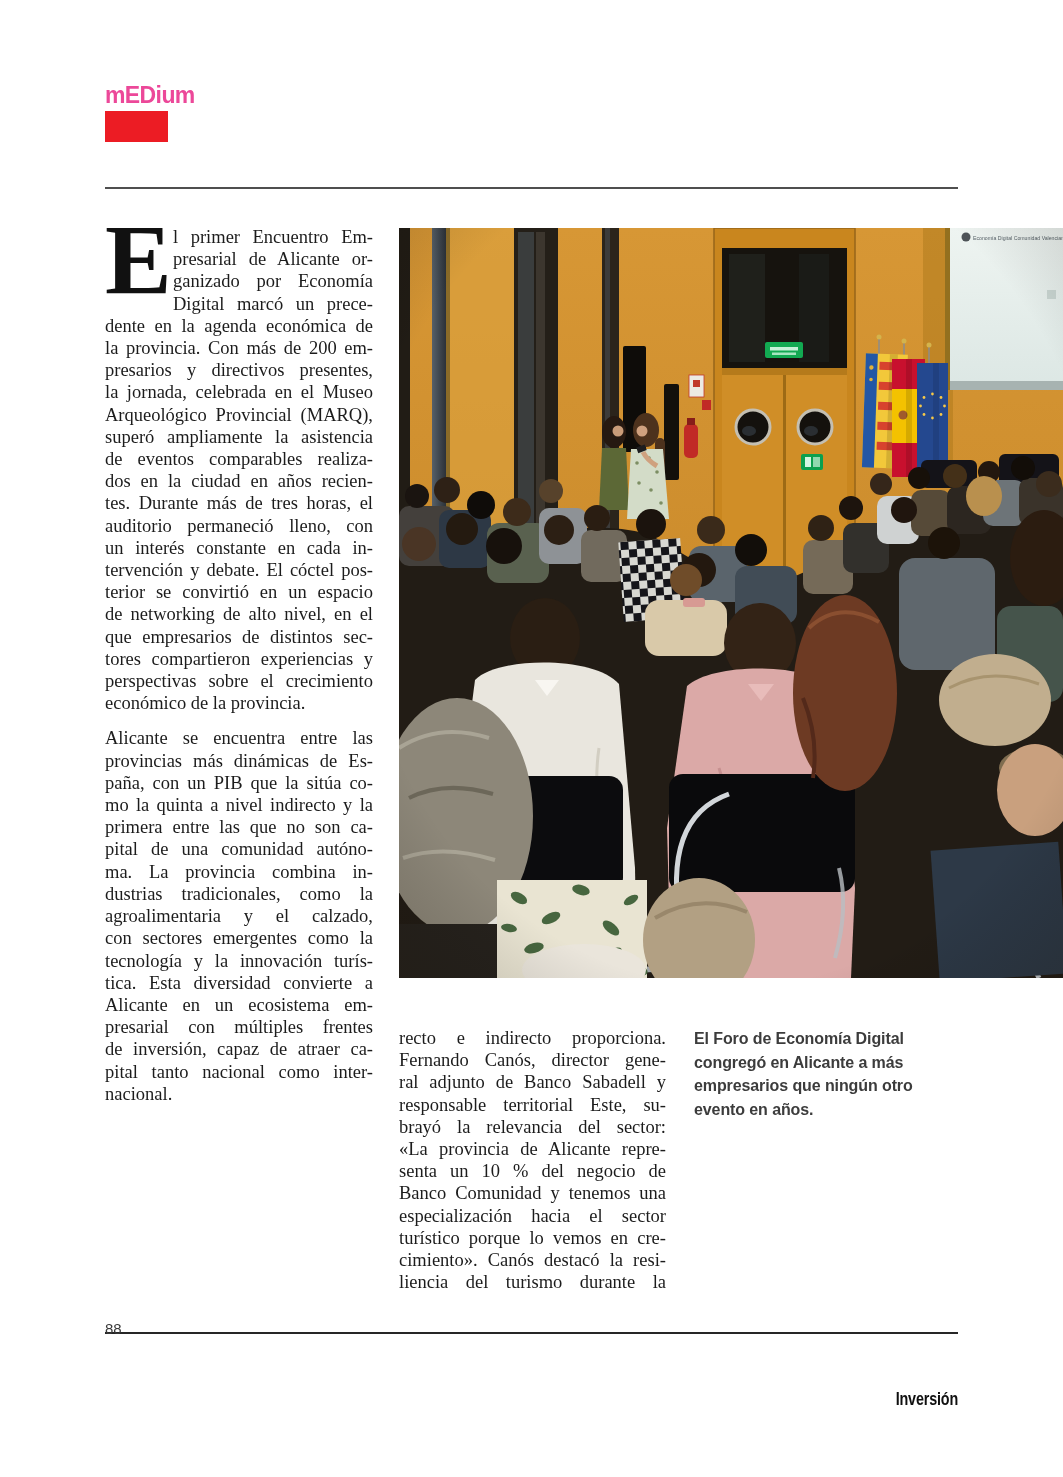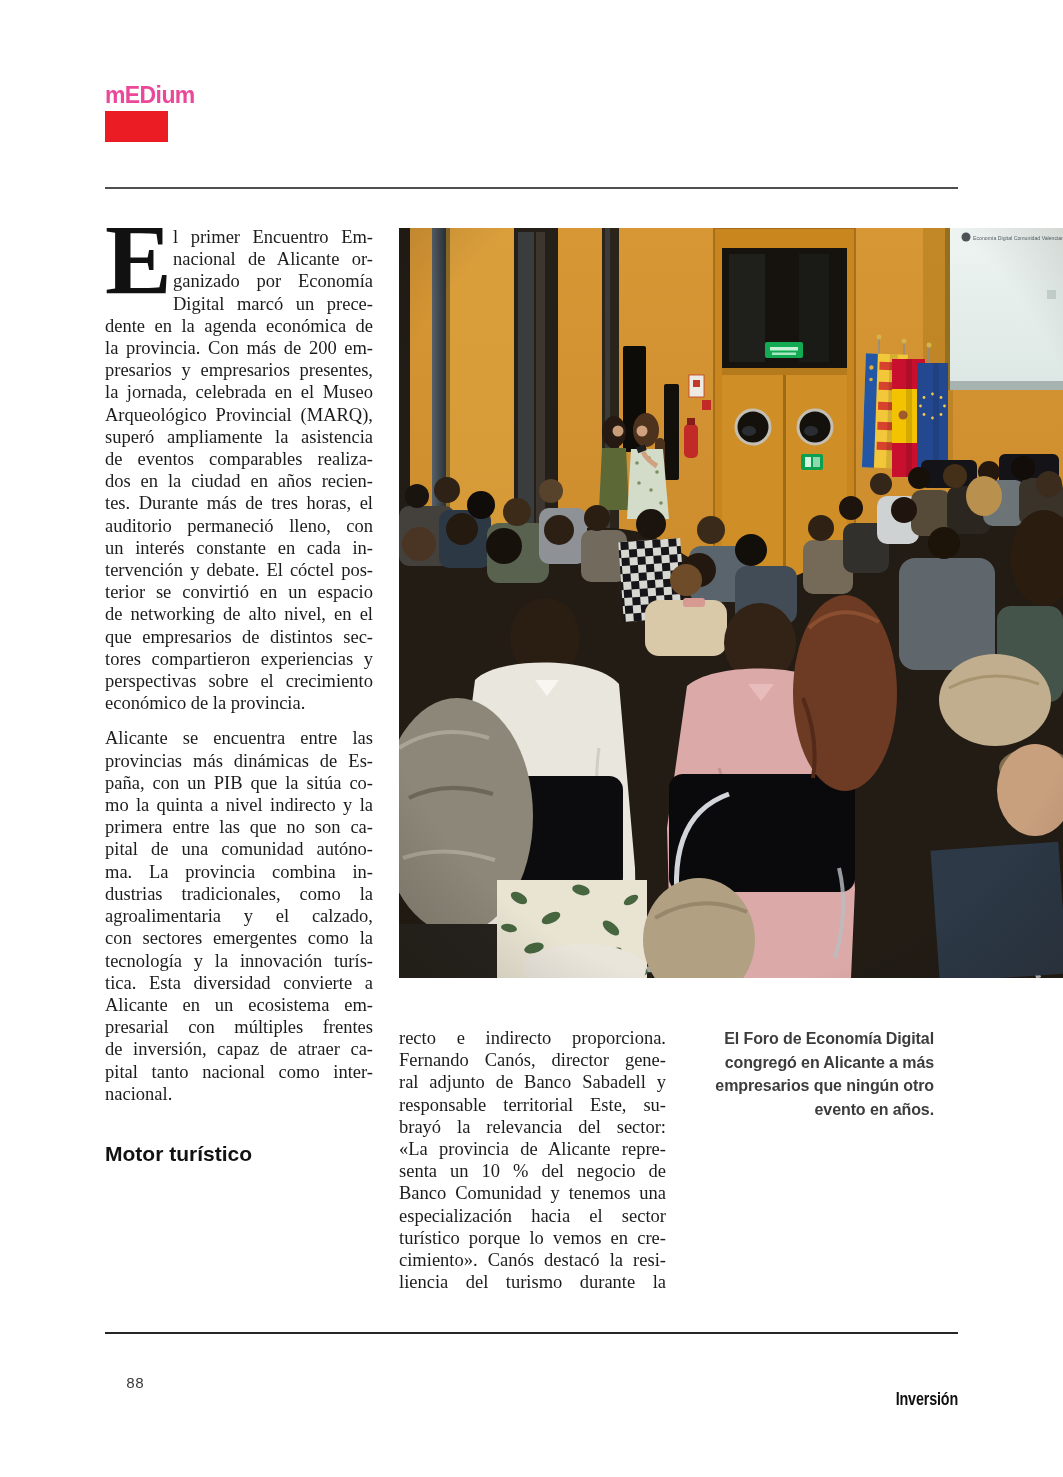--- a/index.html
+++ b/index.html
@@ -22,50 +22,50 @@
            font-weight:bold;color:#111;}
   .p2{margin-top:13px;}
   .subhead{margin-top:36px;font-family:"Liberation Sans","DejaVu Sans",sans-serif;
            font-weight:bold;font-size:21px;line-height:25px;color:#121212;}
   .p3{margin-top:6px;}
   
   .caption{left:694px;top:1027px;width:240px;
            font-family:"Liberation Sans","DejaVu Sans",sans-serif;
            font-weight:bold;font-size:16px;line-height:23.7px;color:#3c3c3c;
            letter-spacing:-0.1px;}
-  .caption div{white-space:nowrap;text-align:right;}
+  .caption div{white-space:nowrap;}
   
   .photo{left:399px;top:228px;width:664px;height:750px;}
   
   .rule-bottom{left:105px;top:1332px;width:853px;height:2px;background:#262626;}
-  .pagenum{left:105px;top:1376px;font-family:Liberation Mono, monospace;
-           font-size:15px;color:#3a3a3a;margin-left:21px;}
+  .pagenum{left:105px;top:1320px;font-family:Liberation Sans, sans-serif;
+           font-size:15px;color:#3a3a3a;}
   .footbrand{right:105px;top:1389px;font-family:"Liberation Sans","DejaVu Sans",sans-serif;
            font-weight:bold;font-size:17.5px;color:#101010;transform:scaleX(0.82);
            transform-origin:right center;letter-spacing:-0.2px;}
 </style>
 </head>
 <body>
 
 <div class="abs logo">mEDium</div>
 <div class="abs redbox" id="redbox" style="background: rgb(236, 28, 36);"></div>
 <div class="abs rule-top"></div>
 
 <div class="abs col col1">
   <div style="position:relative;">
     <span class="dropcap">E</span>
     <div class="jlines endleft">
       <div class="dropcap-spacer"></div>
     <div>l primer Encuentro Em-</div>
-        <div>nacional de Alicante or-</div>
+        <div>presarial de Alicante or-</div>
         <div>ganizado por Economía</div>
         <div>Digital marcó un prece-</div>
         <div>dente en la agenda económica de</div>
         <div>la provincia. Con más de 200 em-</div>
-        <div>presarios y empresarios presentes,</div>
+        <div>presarios y directivos presentes,</div>
         <div>la jornada, celebrada en el Museo</div>
         <div>Arqueológico Provincial (MARQ),</div>
         <div>superó ampliamente la asistencia</div>
         <div>de eventos comparables realiza-</div>
         <div>dos en la ciudad en años recien-</div>
         <div>tes. Durante más de tres horas, el</div>
         <div>auditorio permaneció lleno, con</div>
         <div>un interés constante en cada in-</div>
         <div>tervención y debate. El cóctel pos-</div>
         <div>terior se convirtió en un espacio</div>
@@ -88,21 +88,20 @@
       <div>agroalimentaria y el calzado,</div>
       <div>con sectores emergentes como la</div>
       <div>tecnología y la innovación turís-</div>
       <div>tica. Esta diversidad convierte a</div>
       <div>Alicante en un ecosistema em-</div>
       <div>presarial con múltiples frentes</div>
       <div>de inversión, capaz de atraer ca-</div>
       <div>pital tanto nacional como inter-</div>
       <div>nacional.</div>
     </div>
-  <div class="subhead">Motor turístico</div>
 </div>
 
 <div class="abs col col2 jlines">
     <div>recto e indirecto proporciona.</div>
     <div>Fernando Canós, director gene-</div>
     <div>ral adjunto de Banco Sabadell y</div>
     <div>responsable territorial Este, su-</div>
     <div>brayó la relevancia del sector:</div>
     <div>«La provincia de Alicante repre-</div>
     <div>senta un 10 % del negocio de</div>

